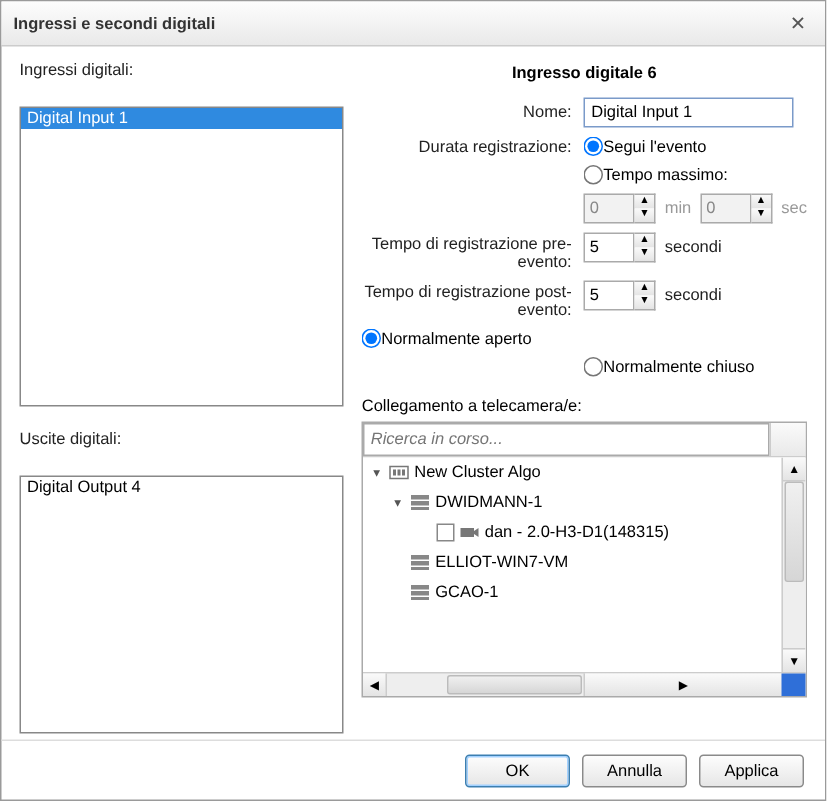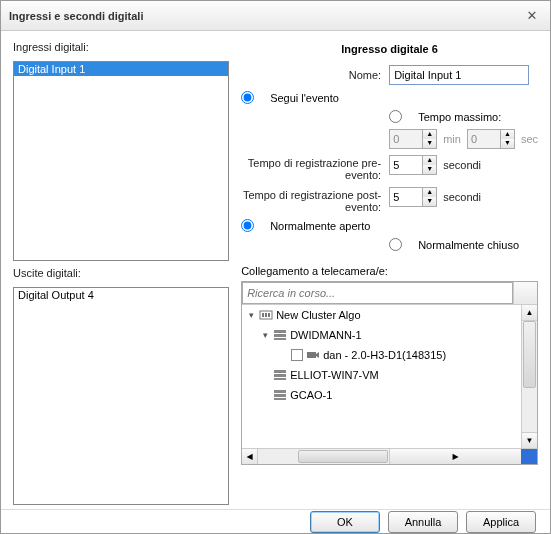--- a/index.html
+++ b/index.html
@@ -2,34 +2,34 @@
 <html><head>
 <meta charset="utf-8">
 <style>
 * { box-sizing: border-box; font-family: "Segoe UI", Tahoma, sans-serif; font-size: 11px; }
 body { margin: 0; background: #fff; width: 551px; height: 534px; overflow: hidden; }
 .window { width: 551px; height: 534px; border: 1px solid #9a9a9a; background: #fff; display: flex; flex-direction: column; }
 .titlebar { height: 30px; background: linear-gradient(#fdfdfd,#e9e9e9); border-bottom: 1px solid #ccc; display: flex; align-items: center; padding: 0 8px; }
 .titlebar .title { font-weight: bold; color: #333; flex: 1; }
 .titlebar .close { width: 20px; height: 20px; display: flex; align-items: center; justify-content: center; color: #555; font-size: 13px; cursor: pointer; }
 .content { flex: 1; display: flex; padding: 10px 12px 4px 12px; gap: 12px; }
-.left { width: 240px; display: flex; flex-direction: column; gap: 6px; }
+.left { width: 240px; display: flex; flex-direction: column; gap: 16px; }
 .section-label { color: #222; margin-bottom: 2px; }
 .listbox { border: 1px solid #888; background: #fff; flex: 1; overflow: auto; }
 .listbox.small { flex: 0 0 200px; }
 .listitem { padding: 1px 4px; cursor: default; }
 .listitem.selected { background: #2f8ae0; color: #fff; }
 .right { flex: 1; display: flex; flex-direction: column; }
 .heading { text-align: center; font-weight: bold; margin: 2px 0 10px 0; }
 .form-row { display: flex; align-items: center; margin-bottom: 6px; }
 .form-row .lbl { width: 148px; text-align: right; padding-right: 8px; color: #222; }
 .form-row .ctl { flex: 1; display: flex; align-items: center; gap: 6px; }
 input[type=text].name-input { width: 140px; height: 20px; border: 1px solid #7a9ac9; padding: 1px 4px; }
 input[type=text].search-input { flex:1; height: 22px; border: 1px solid #aaa; padding: 2px 4px; color: #777; font-style: italic; }
-.radio { display: inline-flex; align-items: center; gap: 16px; }
+.radio { display: inline-flex; align-items: center; gap: 0; }
 .radio input { margin: 0; }
 .spinner { display: inline-flex; align-items: center; }
 .spinner input { width: 34px; height: 20px; border: 1px solid #aaa; text-align: left; padding: 0 3px; }
 .spinner.disabled input { background: #f2f2f2; color: #888; }
 .spinner .arrows { display: flex; flex-direction: column; border: 1px solid #aaa; border-left: none; }
 .spinner .arrows span { width: 13px; height: 9px; font-size: 7px; line-height: 8px; text-align: center; background: linear-gradient(#fafafa,#e4e4e4); cursor: pointer; }
 .unit { color: #222; }
 .unit.disabled { color: #999; }
 .cam-label { margin-top: 8px; margin-bottom: 4px; }
 .cam-box { border: 1px solid #aaa; display: flex; flex-direction: column; height: 184px; }
@@ -49,21 +49,21 @@
 .vscroll .arr { height:16px; background:linear-gradient(#fafafa,#e4e4e4); border-bottom:1px solid #ccc; display:flex; align-items:center; justify-content:center; font-size:8px; cursor:pointer;}
 .vscroll .arr.bot { border-top:1px solid #ccc; border-bottom:none; }
 .vscroll .track { flex:1; position:relative; }
 .vscroll .thumb { position:absolute; left:1px; right:1px; top:0; height:60%; background:linear-gradient(#f0f0f0,#d6d6d6); border:1px solid #bbb; border-radius:2px;}
 .hscroll { height:16px; background:#eee; border-top:1px solid #ccc; display:flex; }
 .hscroll .arr { width:16px; background:linear-gradient(#fafafa,#e4e4e4); border-right:1px solid #ccc; display:flex; align-items:center; justify-content:center; font-size:8px; cursor:pointer;}
 .hscroll .arr.right { border-left:1px solid #ccc; border-right:none; }
 .hscroll .track { flex:1; position:relative; }
 .hscroll .thumb { position:absolute; top:1px; bottom:1px; left:40px; width:90px; background:linear-gradient(#f0f0f0,#d6d6d6); border:1px solid #bbb; border-radius:2px;}
 .hscroll .corner { width:16px; background:#2f6fd8; }
-.footer { height:24px; border-top:1px solid #ddd; display:flex; justify-content:flex-end; align-items:center; gap:8px; padding:0 14px; }
+.footer { height:40px; border-top:1px solid #ddd; display:flex; justify-content:flex-end; align-items:center; gap:8px; padding:0 14px; }
 .btn { min-width:70px; height:22px; background:linear-gradient(#fdfdfd,#e6e6e6); border:1px solid #8a8a8a; border-radius:3px; cursor:pointer; padding:0 12px; }
 .btn.default { border:1px solid #3c7fb1; box-shadow:0 0 0 1px #a3d1ff inset; }
 </style>
 </head>
 <body>
 
 <div class="window">
   <div class="titlebar">
     <span class="title">Ingressi e secondi digitali</span>
     <span class="close">✕</span>
@@ -85,20 +85,21 @@
       <div class="heading">Ingresso digitale 6</div>
 
       <div class="form-row">
         <div class="lbl">Nome:</div>
         <div class="ctl">
           <input type="text" class="name-input" value="Digital Input 1" style="">
         </div>
       </div>
 
       <div class="form-row">
+        <div class="lbl">Durata registrazione:</div>
         <div class="ctl">
           <label class="radio">
             <input type="radio" name="recdur" checked="" style="">
             <span>Segui l'evento</span>
           </label>
         </div>
       </div>
       <div class="form-row">
         <div class="lbl"></div>
         <div class="ctl">

